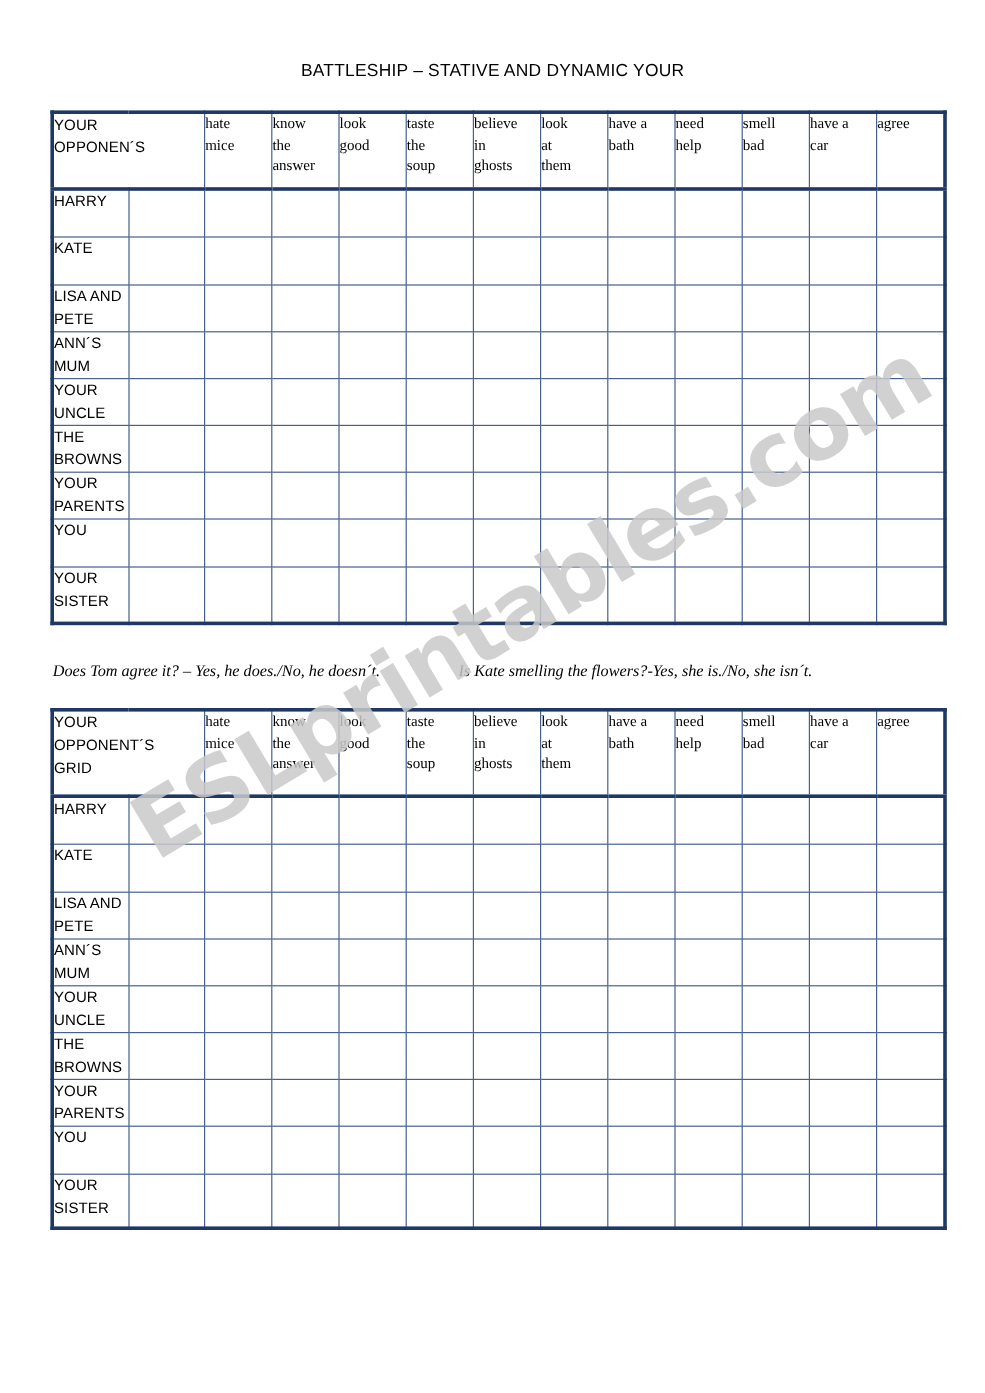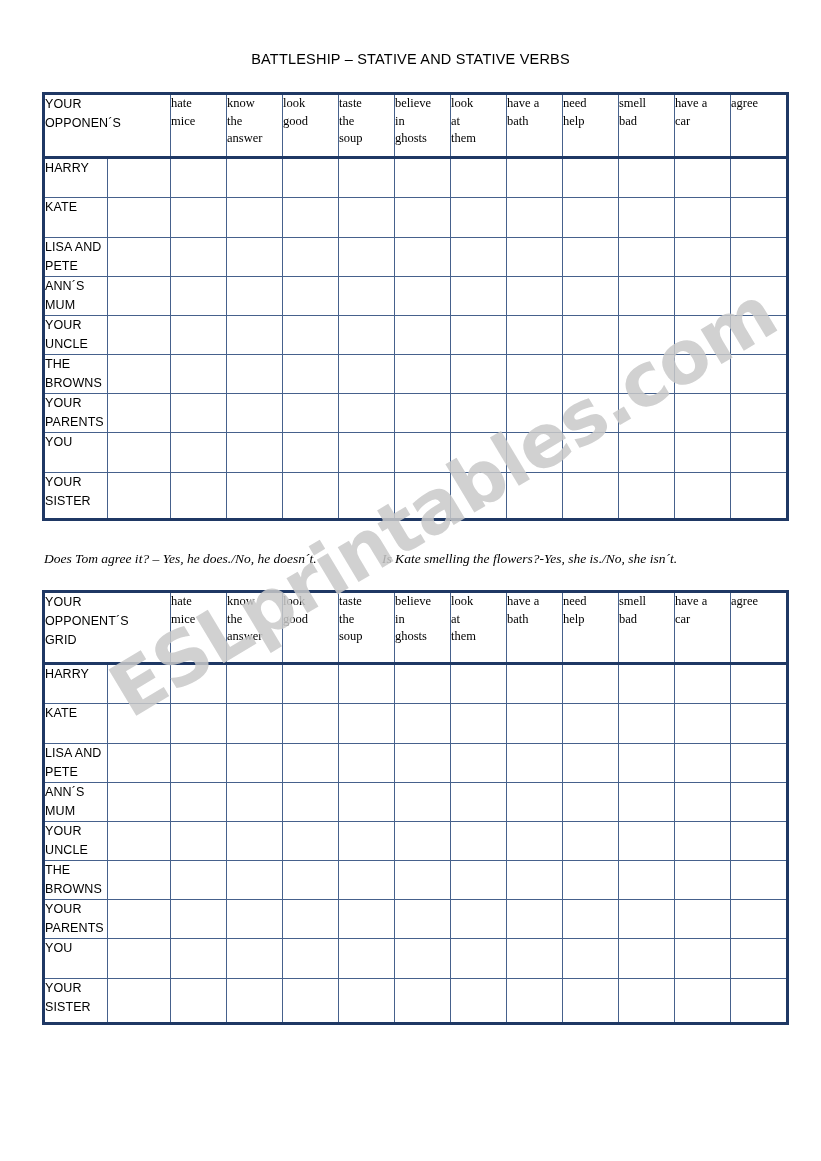--- a/index.html
+++ b/index.html
@@ -132,21 +132,21 @@
   .examples .ex-a { display: inline-block; }
   .examples .ex-b { display: inline-block; margin-left: 62px; }
 </style>
 </head>
 <body>
 
 <div id="watermark">
   <div class="wm-text">ESLprintables.com</div>
 </div>
 
-<div id="page-title">BATTLESHIP – STATIVE AND STATIVE VERBS</div>
+<div id="page-title">BATTLESHIP – STATIVE AND DYNAMIC YOUR</div>
 
 <div class="grid-wrap" id="grid-one">
   <table class="bs-grid">
     <tbody>
         <tr class="header-row" style="height: 64px;">
           <td class="corner-cell" colspan="2" style="width: 125px;">YOUR
 OPPONEN´S</td>
           <td class="verb-cell" style="width: 55px;">hate
 mice</td>
           <td class="verb-cell" style="width: 55px;">know

